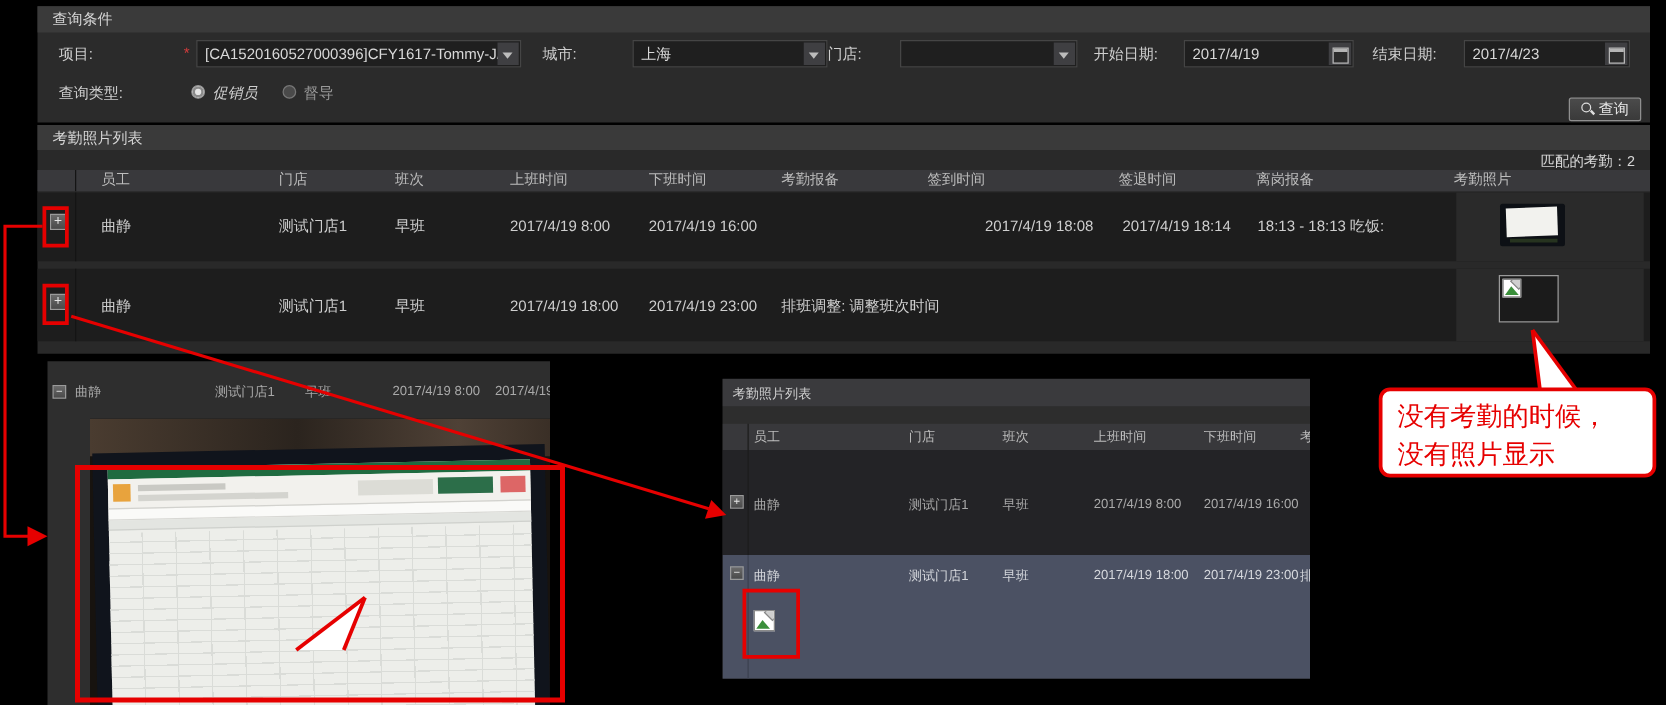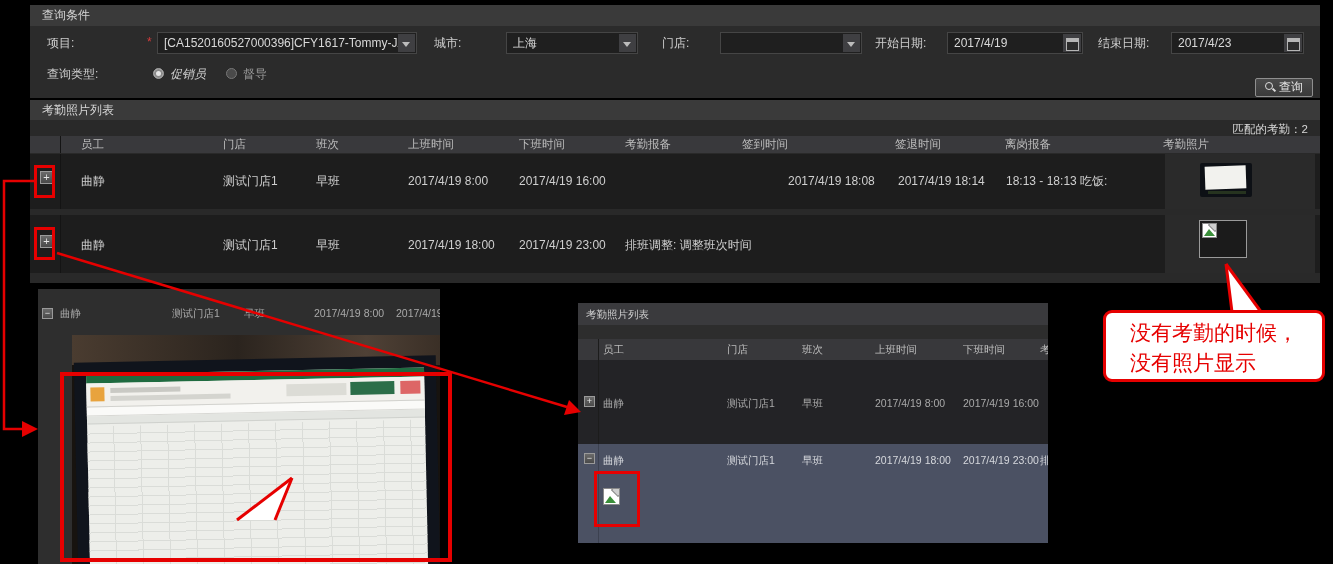--- a/index.html
+++ b/index.html
@@ -80,21 +80,21 @@
     <div class="secbar">
       <span>查询条件</span>
     </div>
     <span class="flabel" style="left:17px;top:27px;">项目:</span>
     <span class="req" style="left:117px;top:30px;">*</span>
     <div class="well" style="left:127px;top:27px;width:260px;">
       <span>[CA1520160527000396]CFY1617-Tommy-JAS</span>
       <span class="ddbtn"></span>
     </div>
     <span class="flabel" style="left:404px;top:27px;">城市:</span>
-    <div class="well" style="left:476px;top:27px;width:132px;">
+    <div class="well" style="left:476px;top:27px;width:156px;">
       <span>上海</span>
       <span class="ddbtn"></span>
     </div>
     <span class="flabel" style="left:632px;top:27px;">门店:</span>
     <div class="well" style="left:690px;top:27px;width:142px;">
       <span></span>
       <span class="ddbtn"></span>
     </div>
     <span class="flabel" style="left:845px;top:27px;">开始日期:</span>
     <div class="well" style="left:917px;top:27px;width:136px;">
@@ -244,18 +244,18 @@
     <line x1="57" y1="253" x2="567" y2="407" stroke="#e60000" stroke-width="2.5"></line>
     <polygon points="581,412 564,415 569,400" fill="#e60000"></polygon>
     <polygon points="237,520 292,478 275,520" fill="#ffffff"></polygon>
     <line x1="237" y1="520" x2="292" y2="478" stroke="#e60000" stroke-width="3"></line>
     <line x1="292" y1="478" x2="275" y2="520" stroke="#e60000" stroke-width="3"></line>
     <polygon points="1233,320 1226,264 1267,320" fill="#ffffff"></polygon>
     <line x1="1233" y1="320" x2="1226" y2="264" stroke="#e60000" stroke-width="3"></line>
     <line x1="1226" y1="264" x2="1267" y2="320" stroke="#e60000" stroke-width="3"></line>
   </svg>
 
-  <div class="bubble" style="left:1103px;top:310px;width:222px;height:72px;border-radius:9px;font-size:21px;line-height:1.45;padding:5px 24px;">
+  <div class="bubble" style="left:1103px;top:310px;width:222px;height:72px;border-radius:9px;font-size:21px;line-height:1.45;padding:5px 12px;">
     <div>没有考勤的时候，</div>
     <div>没有照片显示</div>
   </div>
 
 </div>
 
 </body></html>

